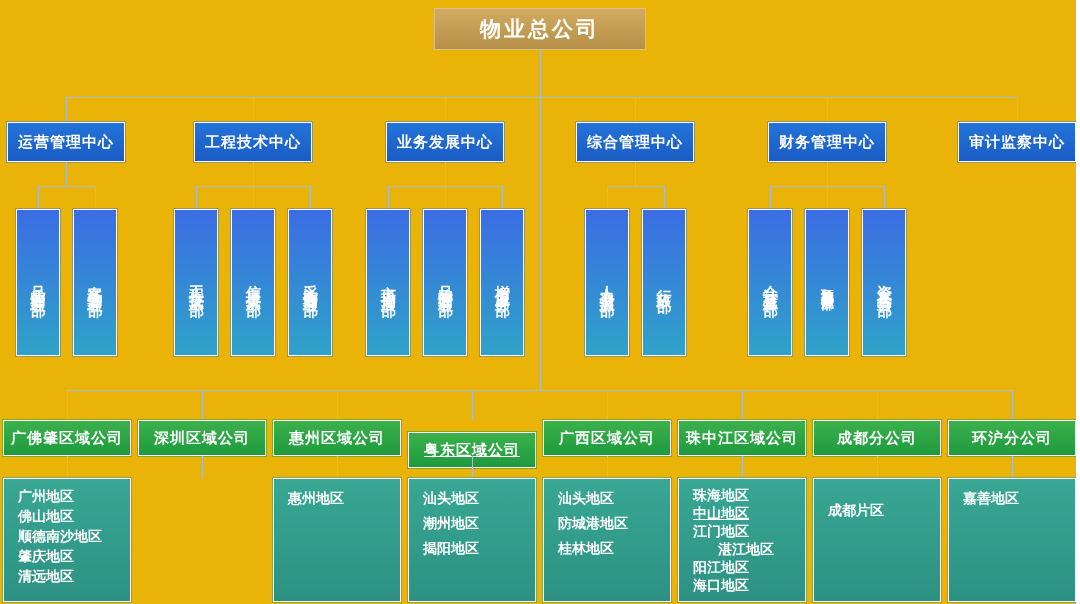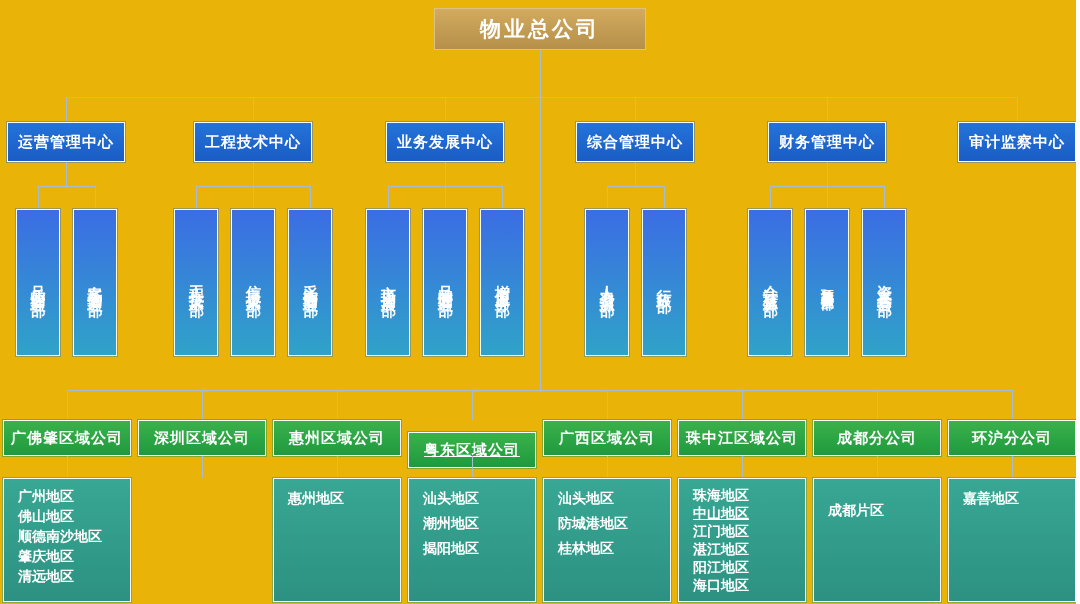--- a/index.html
+++ b/index.html
@@ -138,21 +138,21 @@
       <div class="area-item" style="line-height: 25px;">防城港地区</div>
       <div class="area-item" style="line-height: 25px;">桂林地区</div>
     </div>
     <div class="line" style="left: 742px; top: 390px; width: 1px; height: 30px;"></div>
     <div class="region node" style="left: 678px; top: 420px; width: 128px; height: 36px; font-family: Liberation Mono, monospace;">珠中江区域公司</div>
     <div class="line" style="left: 742px; top: 456px; width: 1px; height: 22px;"></div>
     <div class="area node" style="left: 678px; top: 478px; width: 128px; height: 124px;">
       <div class="area-item" style="line-height: 18px;">珠海地区</div>
       <div class="area-item" style="line-height: 18px; text-decoration: underline;">中山地区</div>
       <div class="area-item" style="line-height: 18px;">江门地区</div>
-      <div class="area-item" style="line-height: 18px;">湛江地区</div>
+      <div class="area-item" style="line-height: 18px; text-align: center;">湛江地区</div>
       <div class="area-item" style="line-height: 18px;">阳江地区</div>
       <div class="area-item" style="line-height: 18px;">海口地区</div>
     </div>
     <div class="line" style="left: 877px; top: 390px; width: 1px; height: 30px;"></div>
     <div class="region node" style="left: 813px; top: 420px; width: 128px; height: 36px;">成都分公司</div>
     <div class="line" style="left: 877px; top: 456px; width: 1px; height: 22px;"></div>
     <div class="area node" style="left: 813px; top: 478px; width: 128px; height: 124px;">
       <div class="area-item" style="line-height: 25px; margin-top: 12px;">成都片区</div>
     </div>
     <div class="line" style="left: 1012px; top: 390px; width: 1px; height: 30px;"></div>

